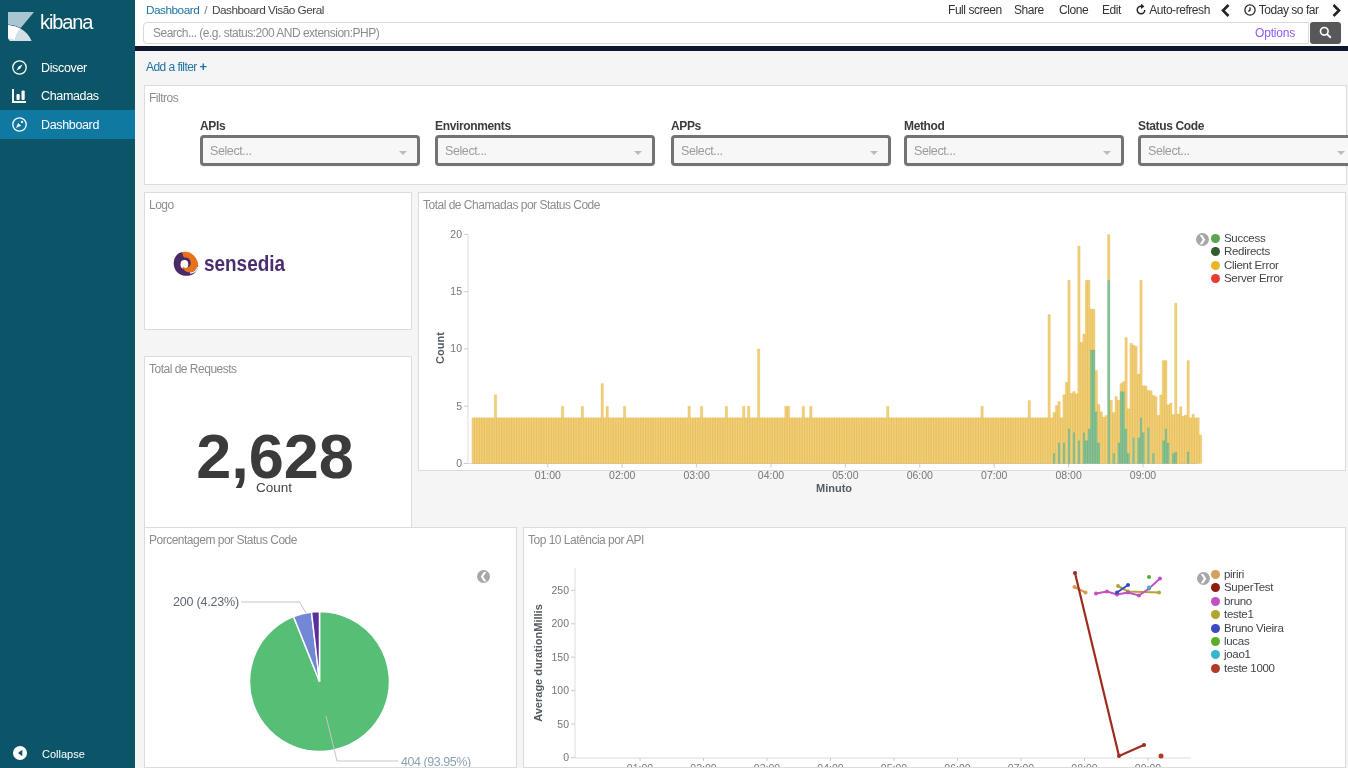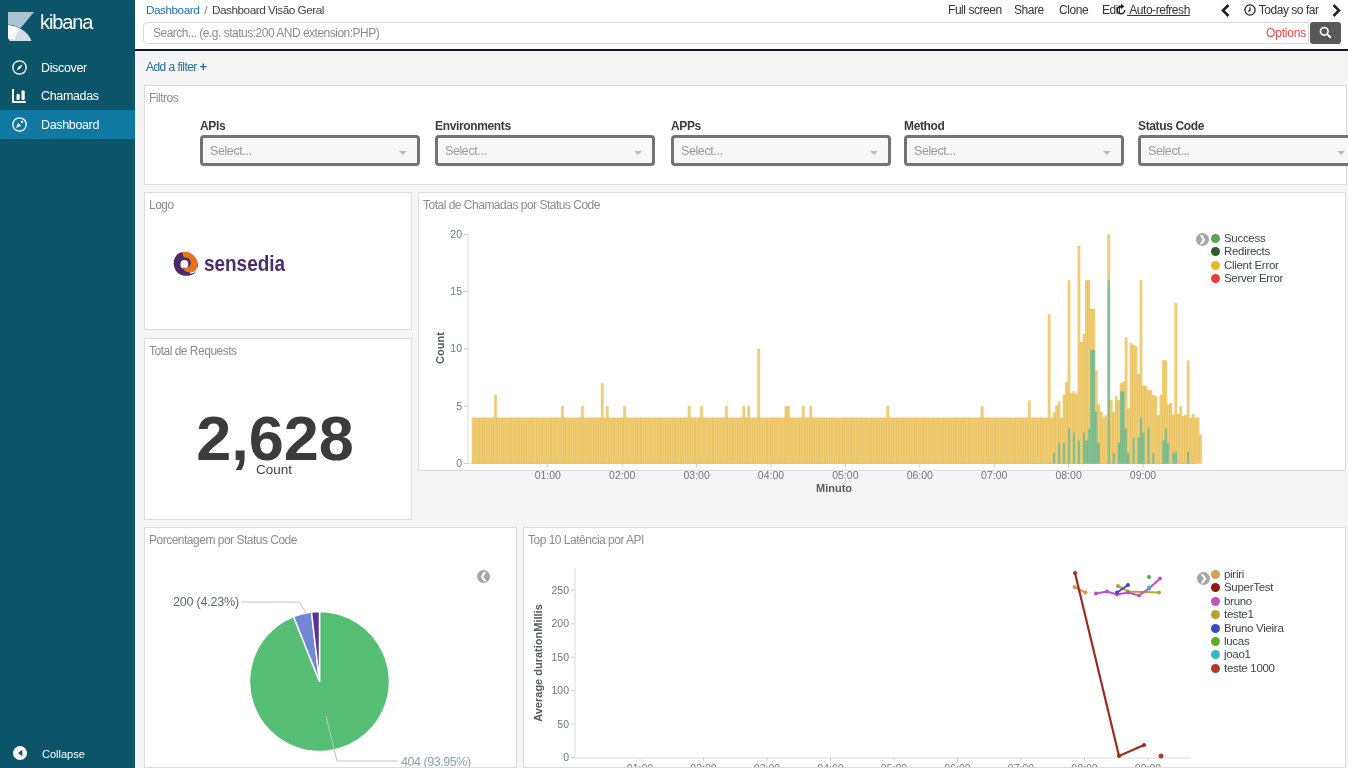--- a/index.html
+++ b/index.html
@@ -9,43 +9,43 @@
 #kibanaword { position:absolute; left:40px; top:11px; color:#fff; font-size:20px; letter-spacing:-1.1px; }
 .navitem { position:absolute; left:0; width:135px; height:29px; color:#fff; font-size:12.5px;padding-left:48px; }
 .navitem .ic { position:absolute; left:12px; top:7px; }
 .navitem .lb { position:absolute; left:41px; top:8px; letter-spacing:-0.35px; }
 #nav-discover { top:53px; }
 #nav-visualize { top:81px; }
 #nav-dashboard { top:110px; background:#1079a2; }
 #collapse { position:absolute; left:0; bottom:1px; width:135px; height:28px; color:#fff; font-size:11px; }
 #collapse .lb { position:absolute; left:42px; top:9px; }
 #main { position:absolute; left:135px; top:0; width:1213px; height:768px; }
-#topbar { position:absolute; left:0; top:0; width:1213px; height:51px; background:#fff; border-bottom:2px solid #0f172a; }
+#topbar { position:absolute; left:0; top:0; width:1213px; height:51px; background:#fff; border-bottom:5px solid #0f172a; }
 #breadcrumb { position:absolute; left:11px; top:3px; font-size:11.8px; letter-spacing:-0.5px; color:#444; }
 #breadcrumb a { color:#2173a5; text-decoration:none; }
 #breadcrumb .sep { color:#777; margin:0 5px; }
 #topnav { position:absolute; left:0px; top:3px; width:1213px; height:16px; font-size:12px; letter-spacing:-0.45px; color:#343434; }
 #searchrow { position:absolute; left:8px; top:22px; width:1334px; height:22px; }
 #searchbox { position:absolute; left:0; top:0; width:1166px; height:22px; border:1px solid #d9d9d9; border-radius:4px 0 0 4px; background:#fff; }
 #searchbox .ph { position:absolute; left:9px; top:3px; font-size:12px; letter-spacing:-0.5px; color:#8c8c8c; }
-#searchbox .opt { position:absolute; right:2px; top:3px; font-size:12px; letter-spacing:-0.2px; color:#ef4444;text-align:center; }
+#searchbox .opt { position:absolute; right:13px; top:3px; font-size:12px; letter-spacing:-0.2px; color:#8b5cf6;text-align:center; }
 #searchbtn { position:absolute; left:1167px; top:0; width:31px; height:22px; background:#58585a; border-radius:3px; }
 #filterbar { position:absolute; left:0; top:52px; width:1213px; height:28px; background:#f5f5f5; }
 #addfilter { position:absolute; left:11px; top:7px; font-size:12px; letter-spacing:-0.55px; color:#2173a5; }
 #dash { position:absolute; left:0; top:80px; width:1213px; height:688px; background:#f5f5f5; }
 .panel { position:absolute; background:#fff; border:1px solid #dcdcdc; }
 .ptitle { position:absolute; left:4px; top:5px; font-size:12px; letter-spacing:-0.5px; color:#8c8c8c; white-space:nowrap; }
 #p-filtros { left:9px; top:5px; width:1203px; height:100px; }
 .fgroup { position:absolute; top:33px; width:220px;margin-left:36px; }
 .fgroup .flabel { font-size:12px; letter-spacing:-0.35px; font-weight:bold; color:#3c3c3c; }
 .fgroup .fselect { margin-top:2px; position:relative; width:220px; height:31px; background:#f7f7f7; border:3px solid #737373; border-radius:4px; box-shadow:0 1px 1px rgba(0,0,0,0.04); }
 .fselect .sph { position:absolute; left:7px; top:6px; font-size:12.5px; letter-spacing:-0.4px; color:#9b9b9b; }
 .fselect .caret { position:absolute; right:10px; top:13px; width:0; height:0; border-left:4px solid transparent; border-right:4px solid transparent; border-top:4.5px solid #bbbbbb; }
 #p-logo { left:9px; top:112px; width:268px; height:138px; }
-#p-req { left:9px; top:258px; width:268px; height:182px; }
+#p-req { left:9px; top:276px; width:268px; height:182px; }
 #p-bar { left:283px; top:112px; width:928px; height:279px; }
 #p-pie { left:9px; top:447px; width:373px; height:241px; }
 #p-lat { left:388px; top:447px; width:823px; height:241px; }
 #bignum { position:absolute; left:-3px; top:63px; width:266px; text-align:center; font-size:63px; font-weight:bold; color:#3b3b3b; letter-spacing:0px; }
 #bignum-count { position:absolute; left:-4px; top:123px; width:266px; text-align:center; font-size:13.5px; color:#444; }
 .legend { position:absolute; font-size:11.5px; letter-spacing:-0.3px; color:#40454a; }
 .legend .lrow { height:13.4px; line-height:13.4px; white-space:nowrap; }
 .legend .dot { display:inline-block; width:9px; height:9px; border-radius:50%; margin-right:4px; vertical-align:-1px; }
 .ltoggle { position:absolute; width:13px; height:13px; border-radius:50%; background:#a7a7a7; color:#fff; text-align:center; font-size:9px; line-height:13px; font-weight:bold; }
 svg text { font-family:"Liberation Sans",sans-serif; }
@@ -92,21 +92,21 @@
   </div>
 </div>
 <div id="main">
   <div id="topbar">
     <div id="breadcrumb"><a>Dashboard</a><span class="sep">/</span><span>Dashboard Visão Geral</span></div>
     <div id="topnav">
       <span style="position:absolute;left:813px;">Full screen</span>
       <span style="position:absolute;left:879px;">Share</span>
       <span style="position:absolute;left:924px;">Clone</span>
       <span style="position:absolute;left:967px;">Edit</span>
-      <span style="position:absolute;left:980px;white-space:nowrap;text-decoration:underline;"><svg width="12" height="12" viewBox="0 0 16 16" style="vertical-align:-2px">
+      <span style="position:absolute;left:1000px;white-space:nowrap;"><svg width="12" height="12" viewBox="0 0 16 16" style="vertical-align:-2px">
             <path d="M14,8 A6,6 0 1 1 8,2 L8,-0.5 L12.5,3.2 L8,6.5 L8,4 A4,4 0 1 0 12,8 Z" fill="#222"></path>
           </svg> Auto-refresh</span>
       <span style="position:absolute;left:1086px;top:1px;"><svg width="9" height="13" viewBox="0 0 9 13">
             <path d="M7.5,1 L2,6.5 L7.5,12" stroke="#222" stroke-width="2.6" fill="none"></path>
           </svg></span>
       <span style="position:absolute;left:1109px;white-space:nowrap;"><svg width="12" height="12" viewBox="0 0 16 16" style="vertical-align:-2px">
             <circle cx="8" cy="8" r="6.8" fill="none" stroke="#222" stroke-width="1.7"></circle>
             <path d="M8,4.2 V8.5 L5.7,9.8" stroke="#222" stroke-width="1.7" fill="none"></path>
           </svg> Today so far</span>
       <span style="position:absolute;left:1197px;top:1px;"><svg width="9" height="13" viewBox="0 0 9 13">

